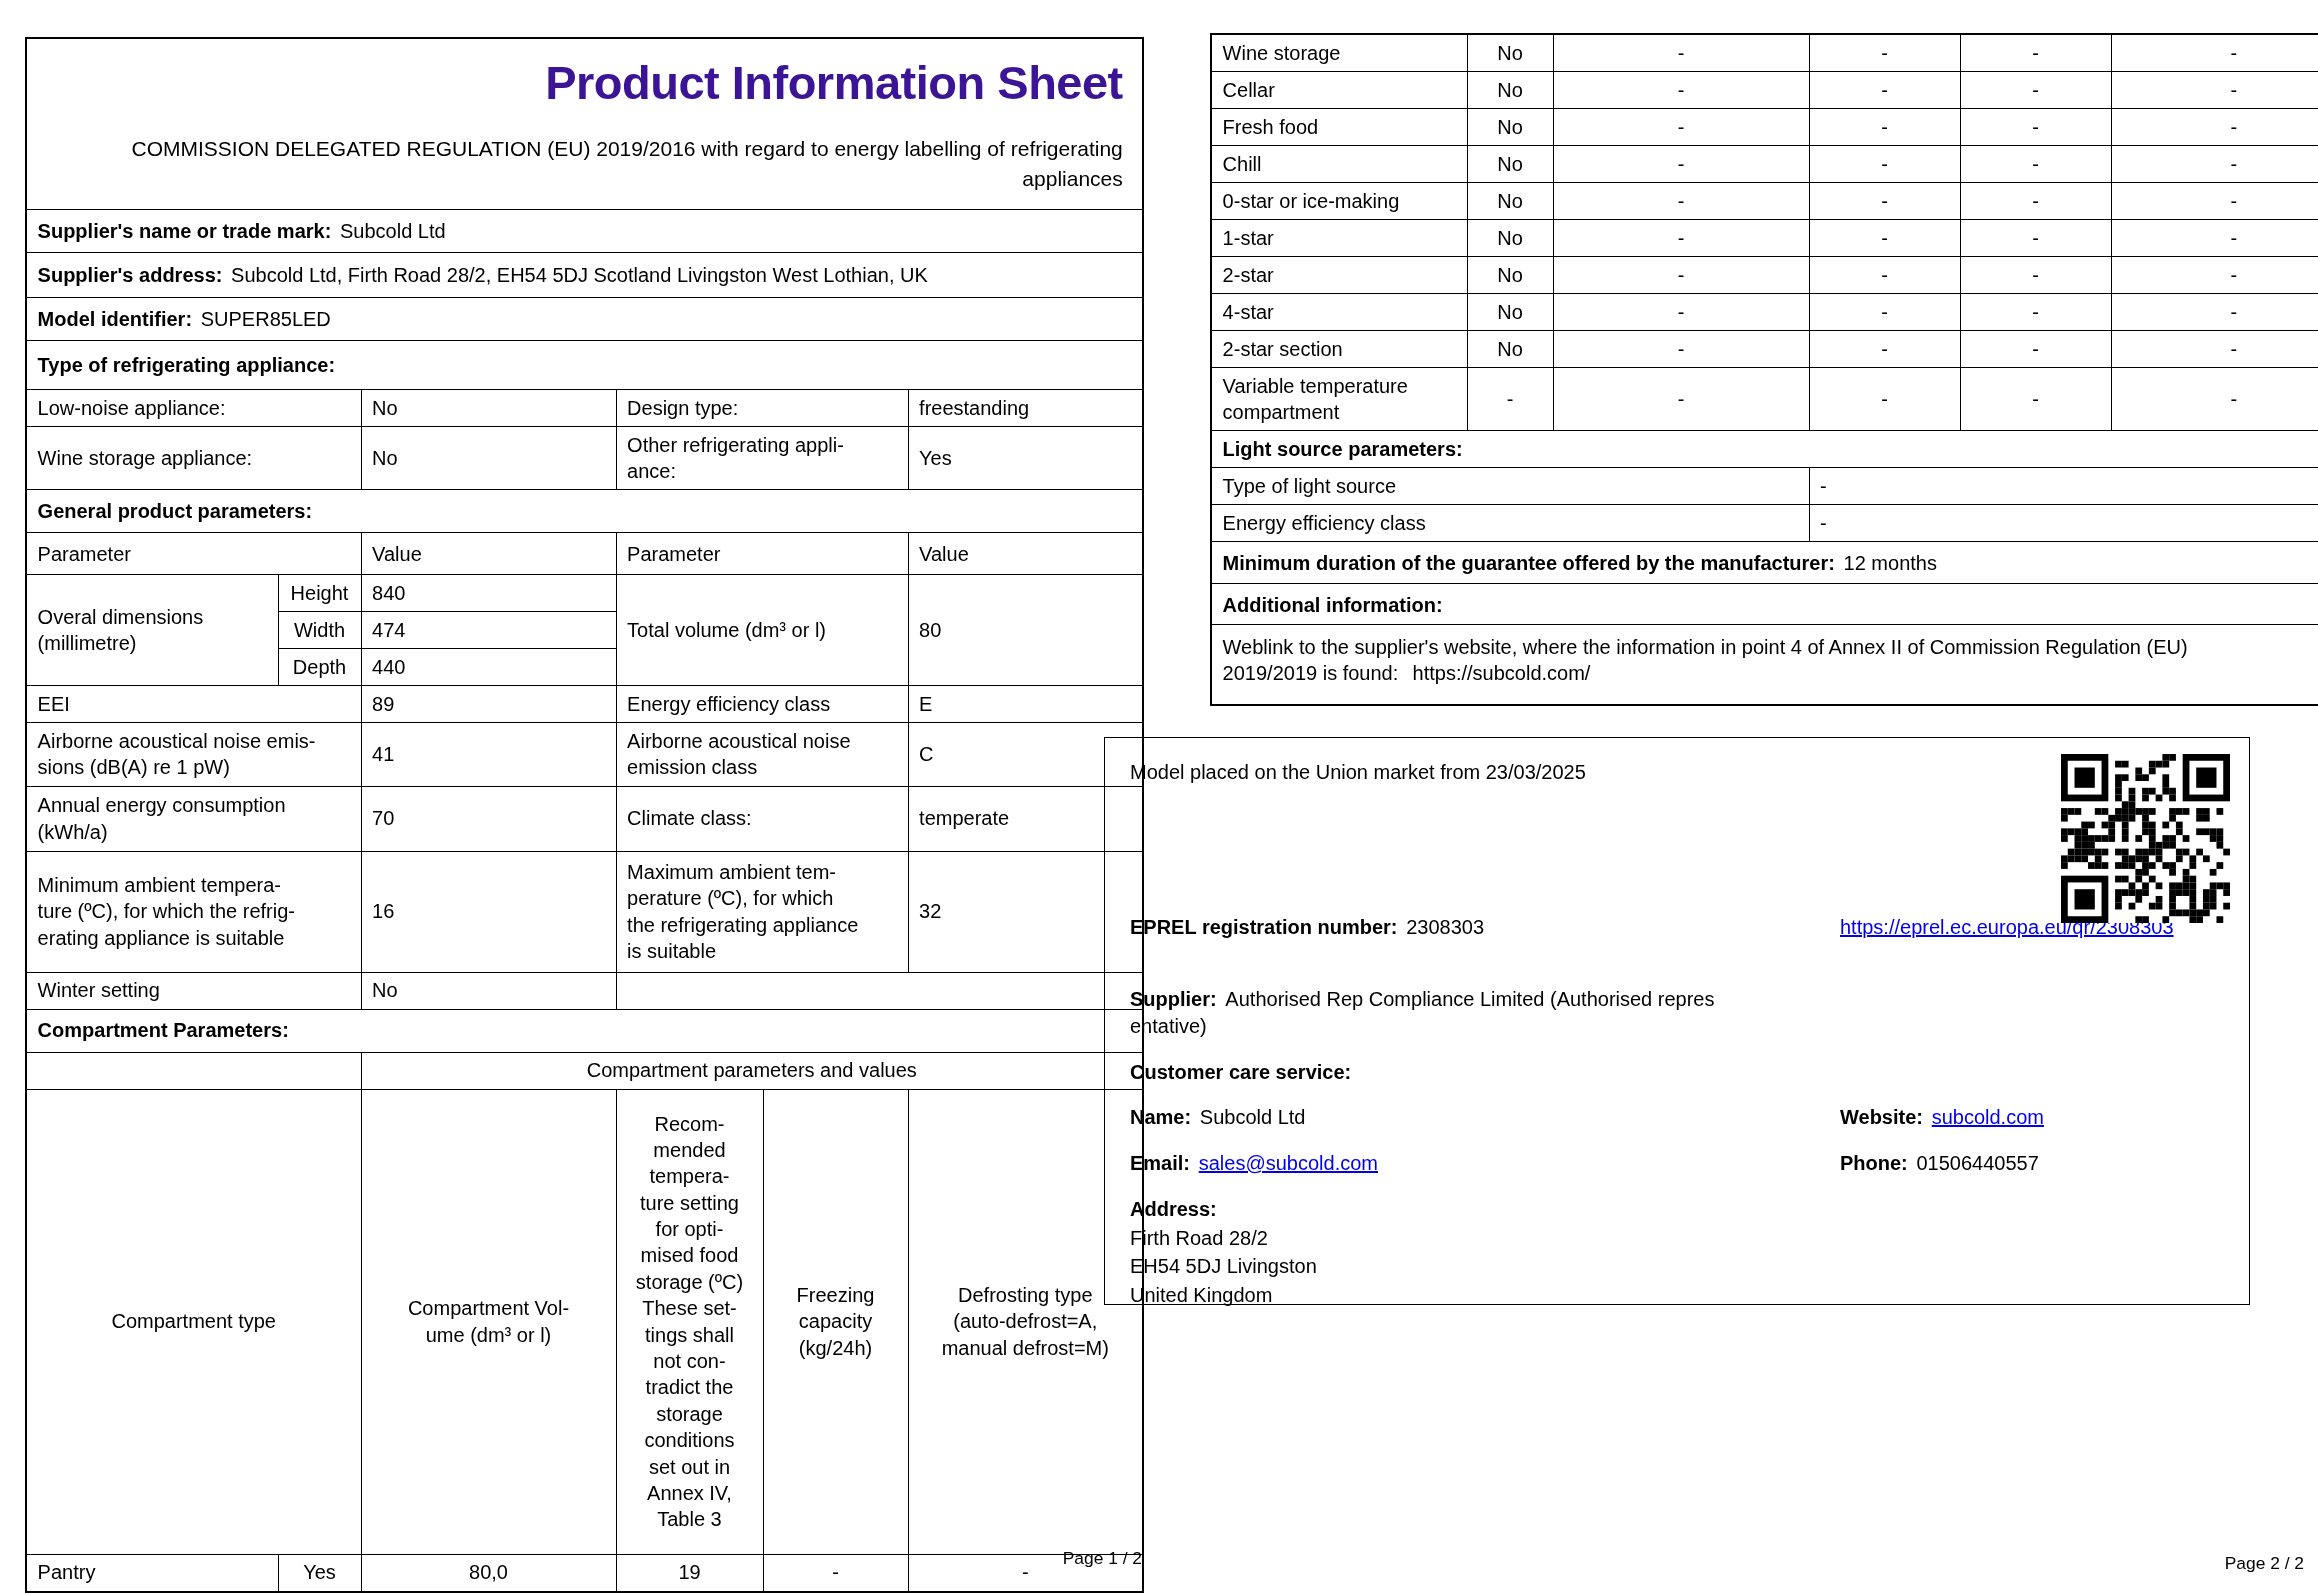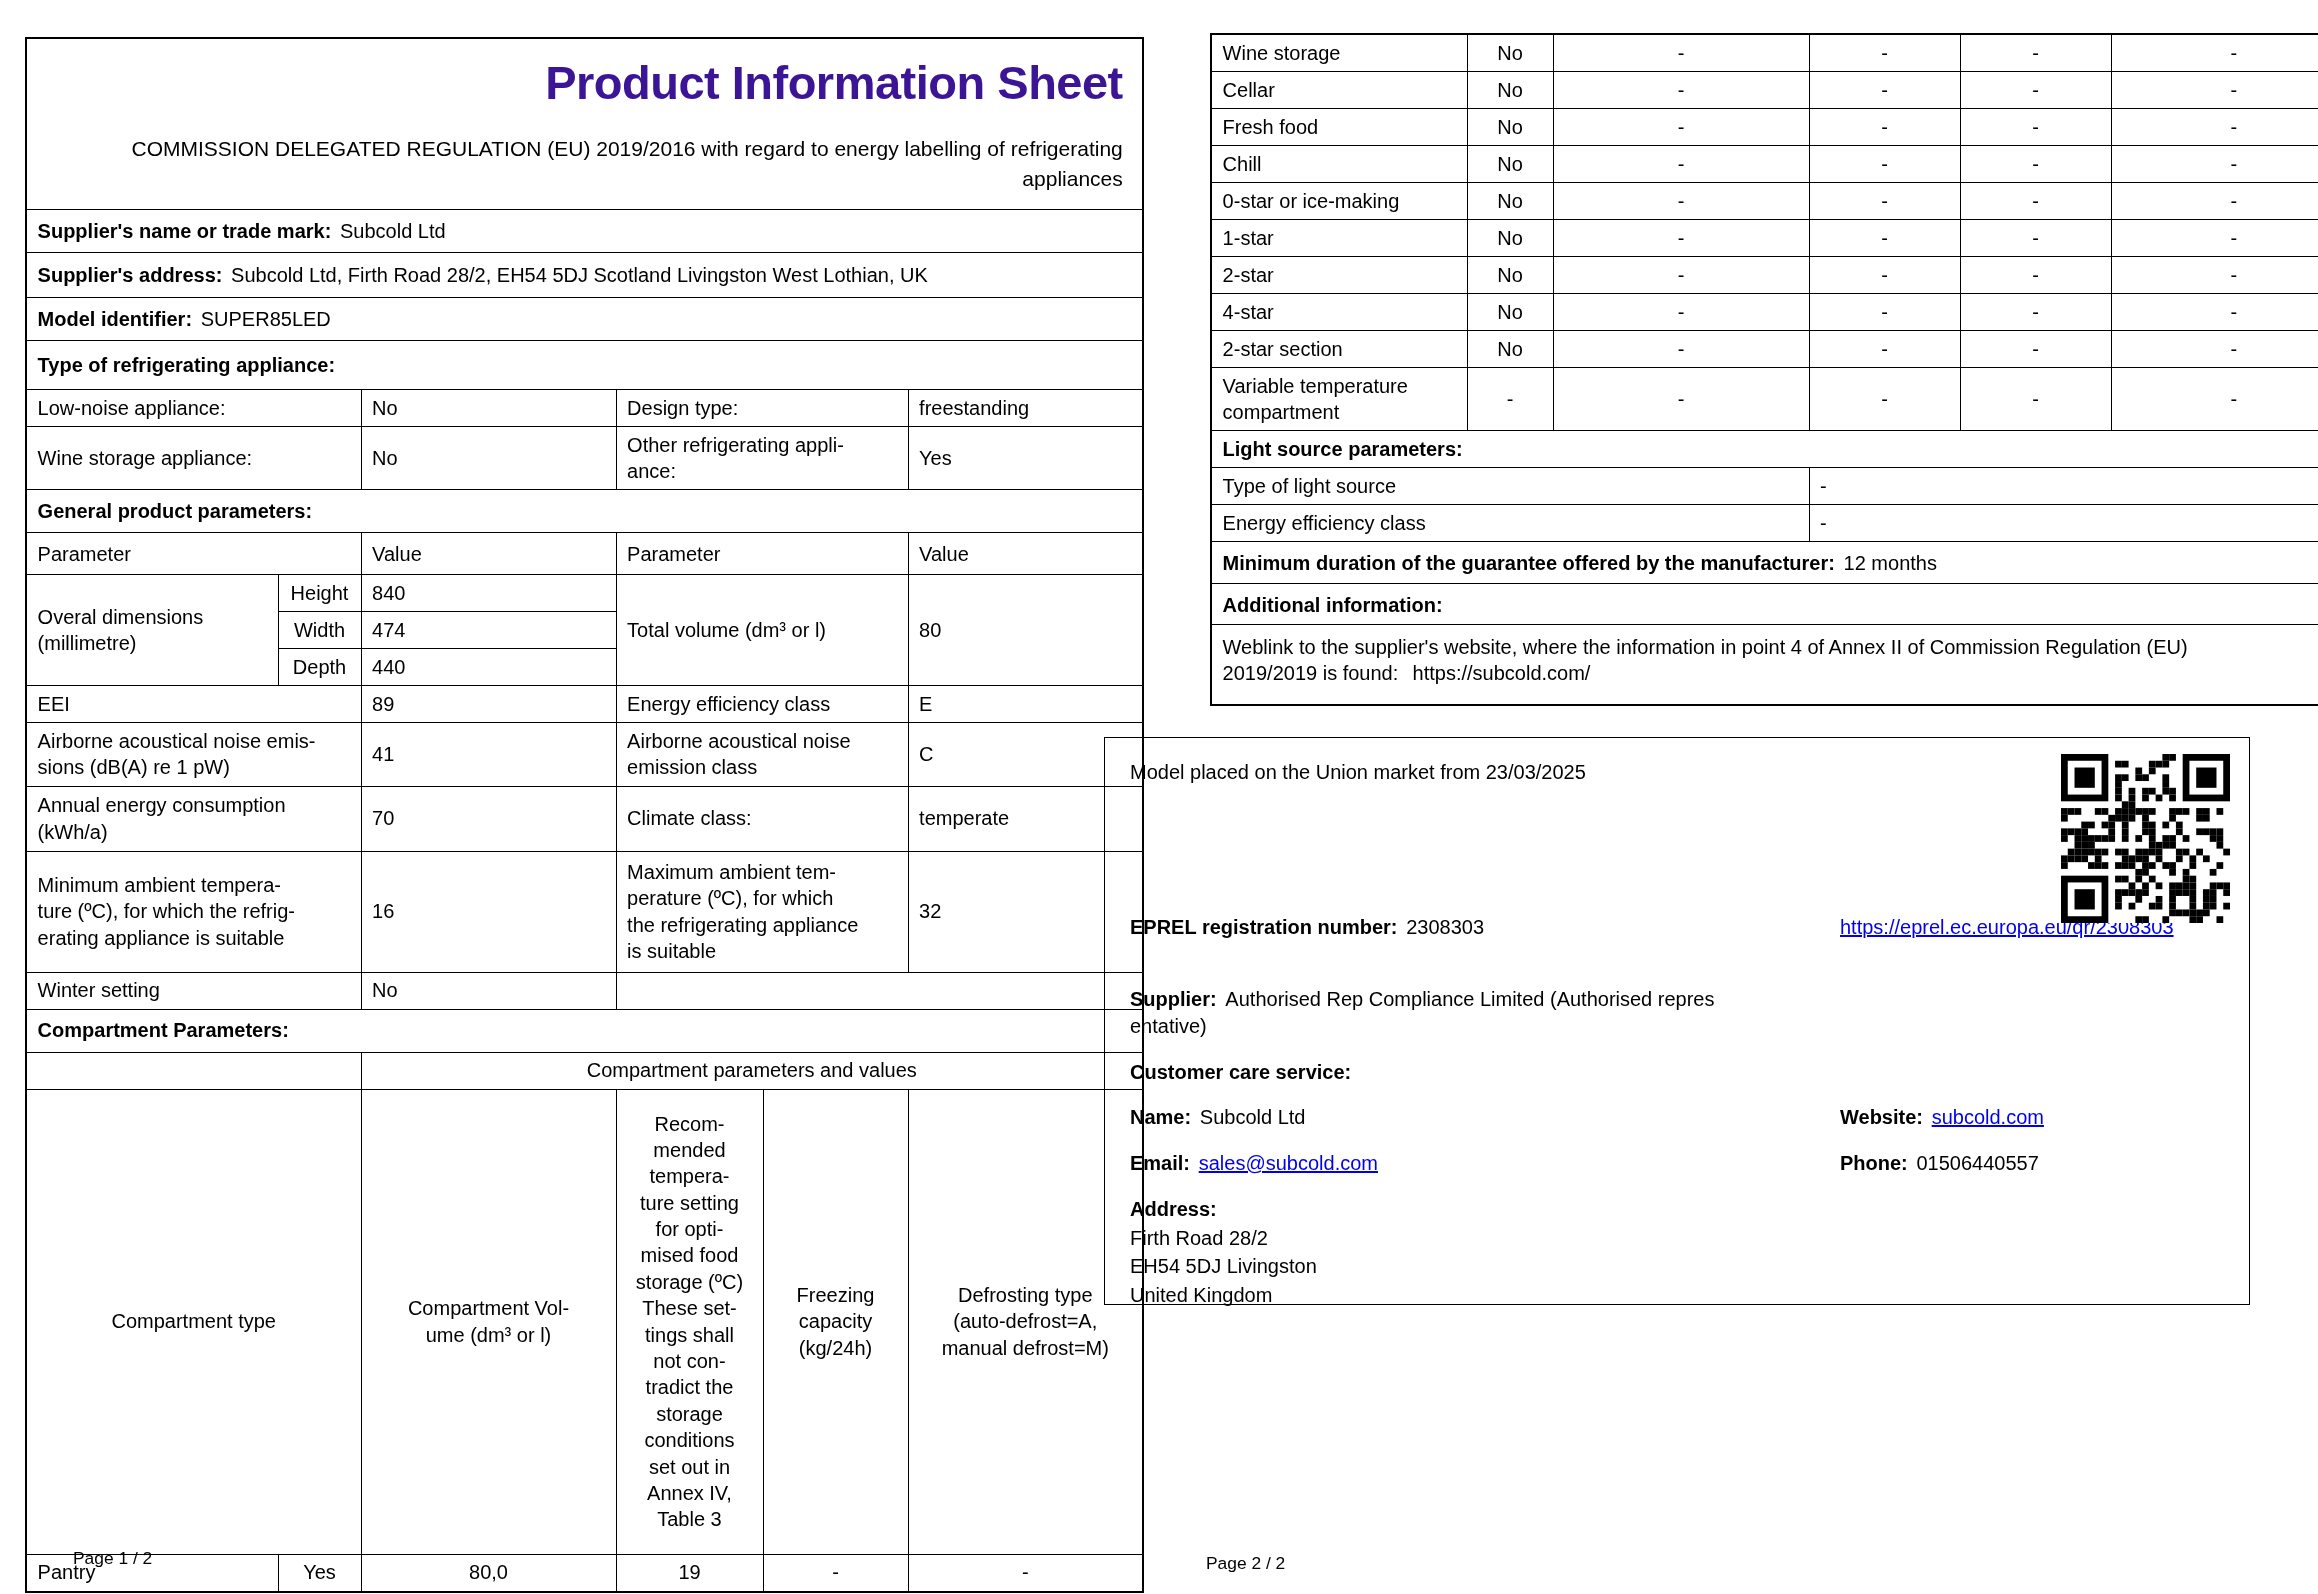--- a/index.html
+++ b/index.html
@@ -18,21 +18,21 @@
   .val{margin-left:8.7px;}
   .lbl{font-weight:bold;}
 
   
   .page1{position:absolute;left:25px;top:37px;}
   .page1 table{width:1117px;border:2.4px solid #000;}
   .title-cell{padding:12.6px 19.3px 14.5px 19.3px;vertical-align:top;text-align:right;}
   .doc-title{font-size:47px;font-weight:bold;color:#3B1596;letter-spacing:-0.5px;}
   .doc-subtitle{font-size:21px;margin-top:20px;line-height:1.45;}
   .page-caption{
-    position:absolute;font-size:17.4px;text-align:left;margin-left:48px;
+    position:absolute;font-size:17.4px;text-align:right;
   }
   .cap1{left:25px;top:1548px;width:1117px;padding-right:6.8px;}
   .cap2{left:1158px;top:1553px;width:1146px;padding-right:11.6px;}
 
   
   .page2-table{position:absolute;left:1210px;top:33px;}
   .page2-table table{width:1146px;border:2.4px solid #000;}
 
   .infobox{
     position:absolute;left:1104px;top:737px;width:1146px;height:568px;

